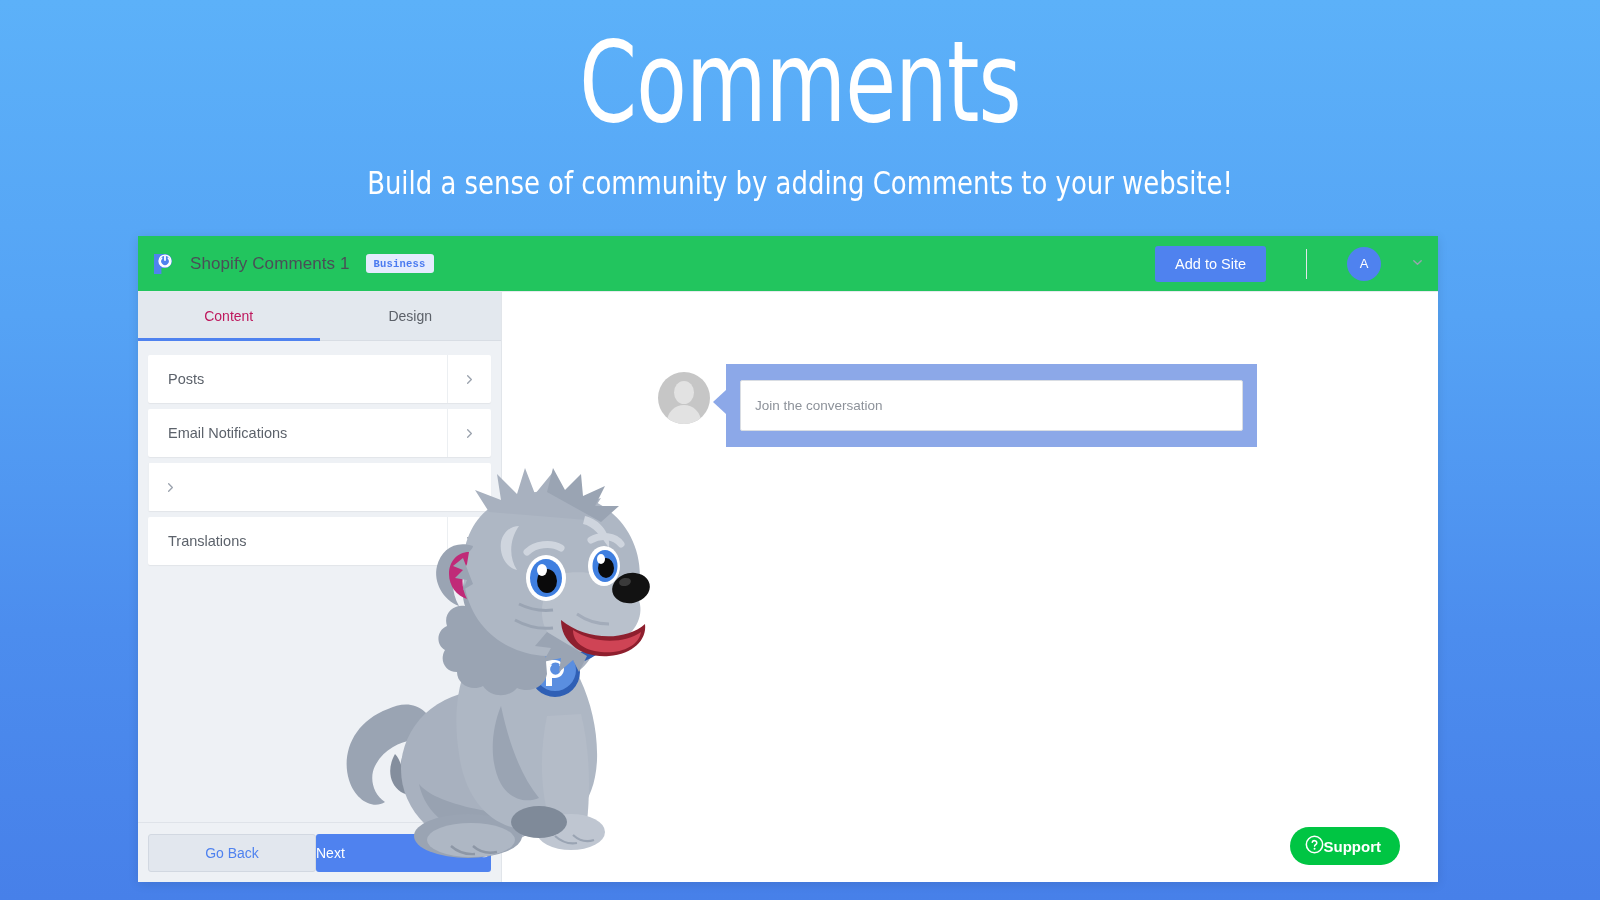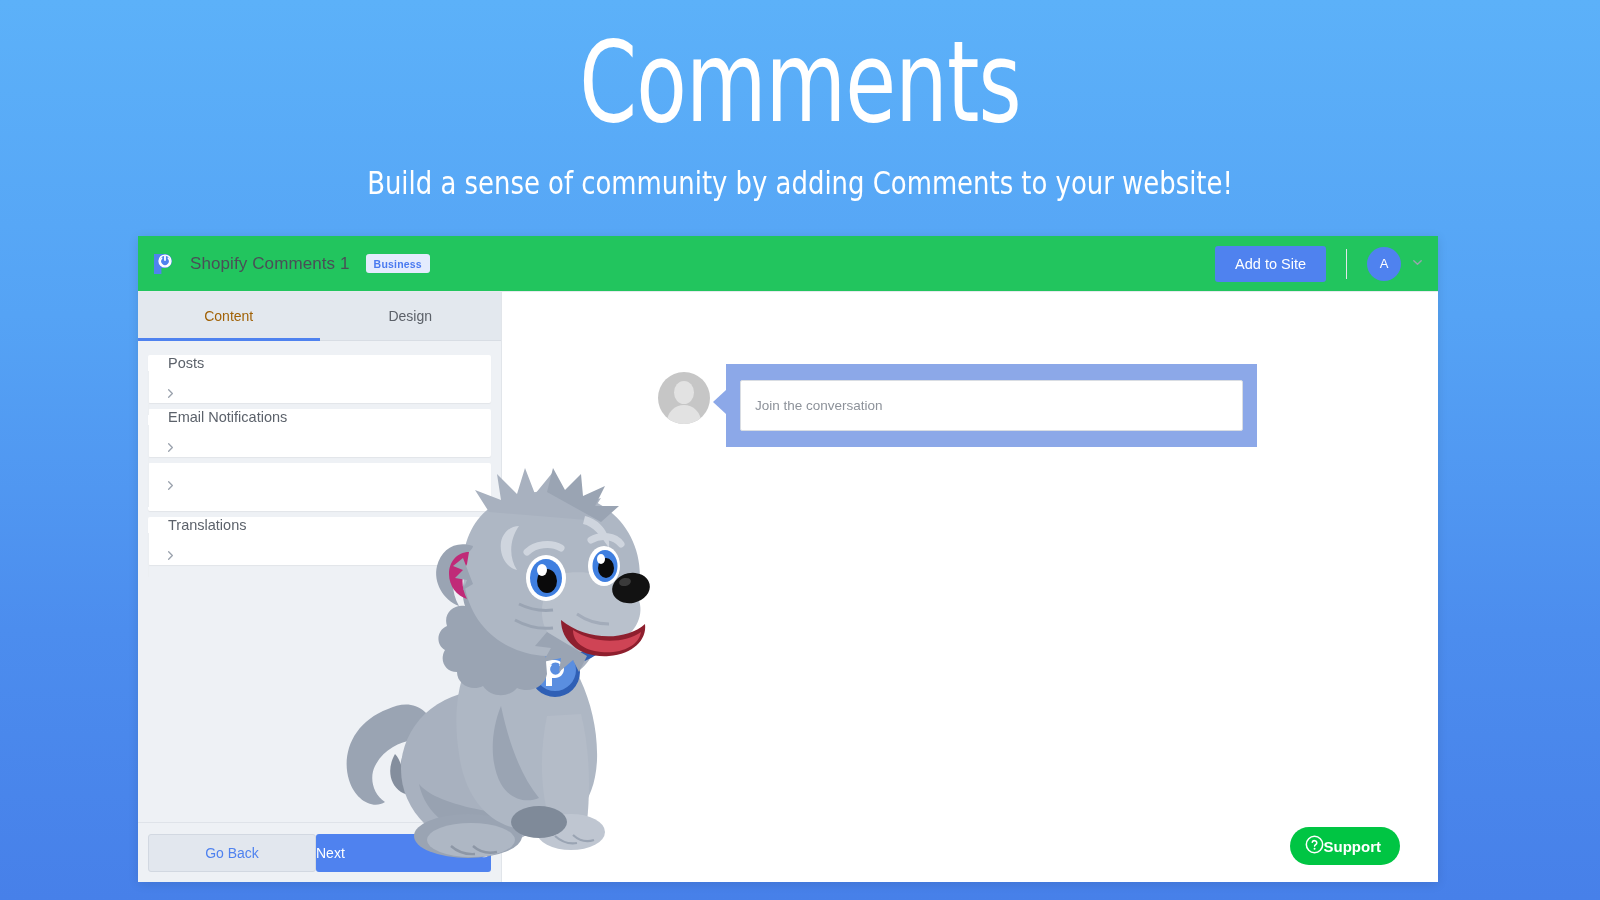--- a/index.html
+++ b/index.html
@@ -63,22 +63,23 @@
   }
   .plan-badge {
     margin-left: 16px;
     background: #e4ebfd;
     color: #4a7af0;
     font-size: 10.5px;
     font-weight: bold;
     padding: 4px 8px 3px;
     border-radius: 3px;
     letter-spacing: .2px;
-  }
-  .header-right { margin-left: auto; display: flex; align-items: center; }
+    font-family: Liberation Mono, monospace;
+  }
+  .header-right { margin-left: auto; display: flex; align-items: center; gap: 20px; }
   .add-to-site-btn {
     background: #4f82ef;
     color: #fff;
     border: none;
     font-size: 14.5px;
     padding: 10px 20px;
     border-radius: 3px;
     cursor: pointer;
     font-family: inherit;
   }
@@ -106,35 +107,34 @@
   .tabs {
     height: 49px; display: flex; flex: 0 0 49px;
     background: #e3e8ee;
     border-bottom: 1px solid #d8dde4;
   }
   .tab {
     flex: 1; display: flex; align-items: center; justify-content: center;
     font-size: 14px; color: #5c6169; cursor: pointer;
     position: relative;
   }
-  .tab.active { color: #a16207; }
+  .tab.active { color: #be185d; }
   .tab.active::after {
     content: ""; position: absolute; left: 0; right: 0; bottom: -1px;
     height: 3px; background: #4f82ef;
   }
   .menu-list { padding: 14px 10px 0 10px; flex: 1; overflow: hidden; }
   .menu-row {
     background: #ffffff;
     height: 48px;
     display: flex; align-items: stretch;
     margin-bottom: 6px;
     border-radius: 2px;
     box-shadow: 0 1px 1px rgba(0,0,0,0.05);
     cursor: pointer;
-    flex-direction: column;
   }
   .menu-row-label {
     flex: 1; display: flex; align-items: center;
     padding-left: 20px;
     font-size: 14.5px; color: #5c626b;
   }
   .menu-row-chev {
     width: 44px; flex: 0 0 44px;
     border-left: 1px solid #eceff2;
     display: flex; align-items: center; justify-content: center;

